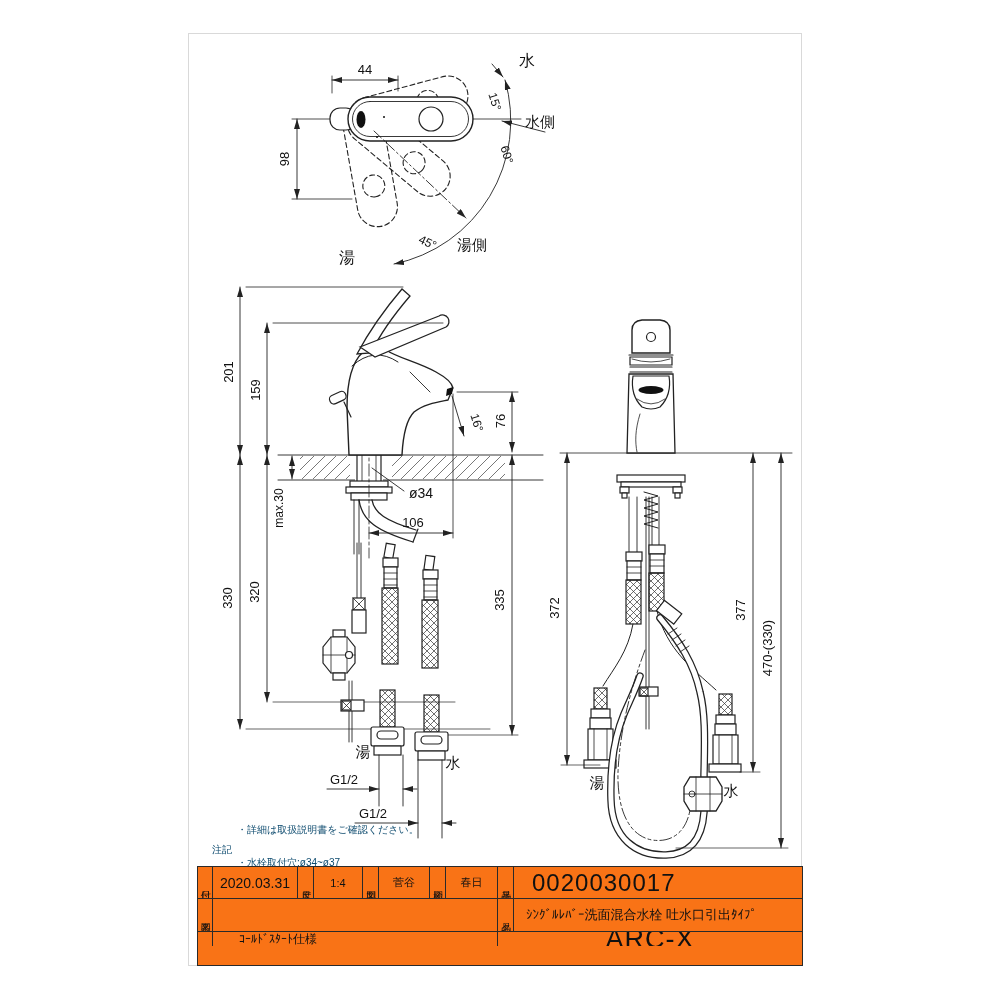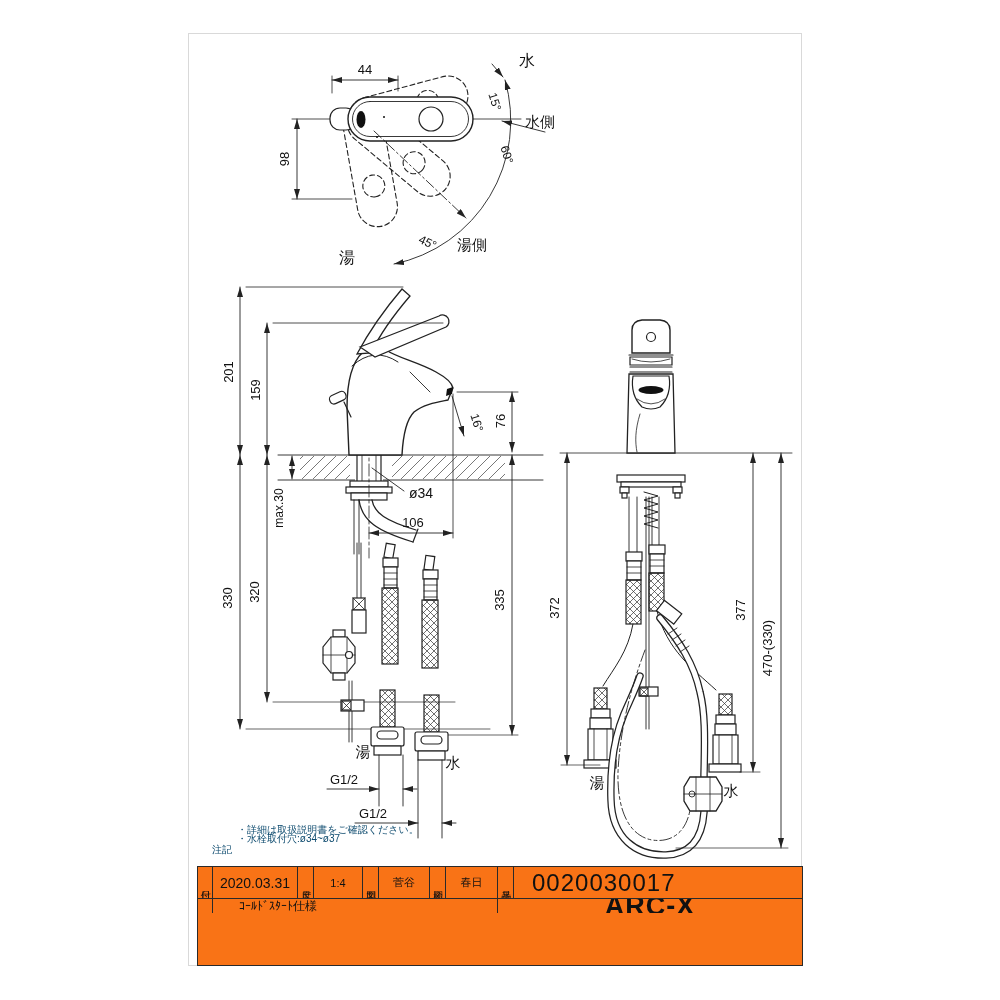--- a/index.html
+++ b/index.html
@@ -5,39 +5,39 @@
   html,body{margin:0;padding:0;background:#fff;}
   .page{position:relative;width:1000px;height:1000px;background:#fff;overflow:hidden;
         font-family:"Liberation Sans",sans-serif;color:#111;}
   .frame{position:absolute;left:188px;top:33px;width:614px;height:933px;
          border:1px solid #d9d9d9;box-sizing:border-box;}
   svg.cad{position:absolute;left:0;top:0;}
   svg.cad text{font-family:"Liberation Sans",sans-serif;fill:#111;stroke:none;}
   .note{position:absolute;font-size:10px;color:#0c4a6e;white-space:nowrap;}
   .note-1{left:237px;top:823px;}
   .note-head{left:212px;top:843px;}
-  .note-2{left:237px;top:832px;text-align:right;}
+  .note-2{left:237px;top:856px;text-align:right;}
   .tblock{position:absolute;left:197px;top:866px;width:606px;height:100px;
           border:1.5px solid #2a2a2a;box-sizing:border-box;background:#f97316;}
   .trow{display:flex;box-sizing:border-box;width:100%;}
   .trow + .trow{border-top:1px solid #2a2a2a;}
   .r1{height:31px;} .r2{height:33px;} .r3{height:15px;}
   .tcell{border-right:1px solid #2a2a2a;box-sizing:border-box;display:flex;
          align-items:center;justify-content:center;overflow:hidden;flex:0 0 auto;}
   .tcell.last{border-right:none;flex:1 1 auto;}
   .tlabel{writing-mode:vertical-rl;text-orientation:upright;font-size:10px;
           line-height:1.05;letter-spacing:0px;padding:1px 0;}
   .w15{width:15px;} .w16{width:16px;} .w85{width:85px;} .w49{width:49px;}
   .w51{width:51px;text-align:right;} .w52{width:52px;} .w285{width:285px;}
   .tval{font-size:11px;}
   .tval-date{font-size:14px;}
   .tval-partno{font-size:24px;justify-content:flex-start;padding-left:18px;letter-spacing:1px;}
   .tval-prod{font-size:13px;justify-content:flex-start;padding-left:12px;white-space:nowrap;}
   .tval-remarks{font-size:12px;justify-content:flex-start;padding-left:26px;}
-  .tval-brand{font-size:27px;font-weight:bold;letter-spacing:1px;}
+  .tval-brand{font-size:27px;font-weight:normal;letter-spacing:1px;}
 </style>
 </head>
 <body>
 
 <div class="page">
   <div class="frame"></div>
 
   <svg class="cad" viewBox="0 0 1000 1000" width="1000" height="1000">
     <defs>
       <marker id="ae" markerUnits="userSpaceOnUse" markerWidth="10" markerHeight="6" refX="10" refY="3" orient="auto">
@@ -351,19 +351,25 @@
       <div class="tcell tval tval-date w85">2020.03.31</div>
       <div class="tcell tlabel w16">尺度</div>
       <div class="tcell tval w49">1:4</div>
       <div class="tcell tlabel w16">製図</div>
       <div class="tcell tval w51">菅谷</div>
       <div class="tcell tlabel w16">検図</div>
       <div class="tcell tval w52">春日</div>
       <div class="tcell tlabel w16">品番</div>
       <div class="tcell tval tval-partno last">0020030017</div>
     </div>
+    <div class="trow r2">
+      <div class="tcell tlabel w15">図番</div>
+      <div class="tcell tval w285"></div>
+      <div class="tcell tlabel w16">品名</div>
+      <div class="tcell tval tval-prod last">ｼﾝｸﾞﾙﾚﾊﾞｰ洗面混合水栓 吐水口引出ﾀｲﾌﾟ</div>
+    </div>
     <div class="trow r3">
       <div class="tcell tlabel w15">備考</div>
       <div class="tcell tval tval-remarks w285">ｺｰﾙﾄﾞｽﾀｰﾄ仕様</div>
       <div class="tcell tval tval-brand last">ARC-X</div>
     </div>
   </div>
 </div>
 
 </body></html>

